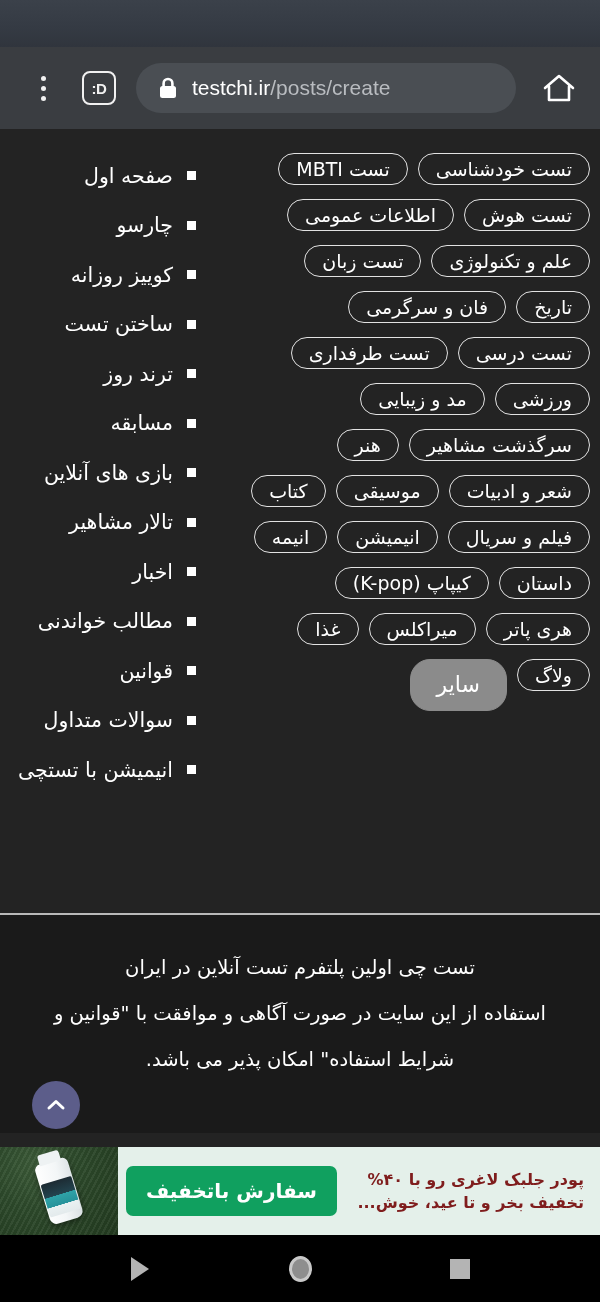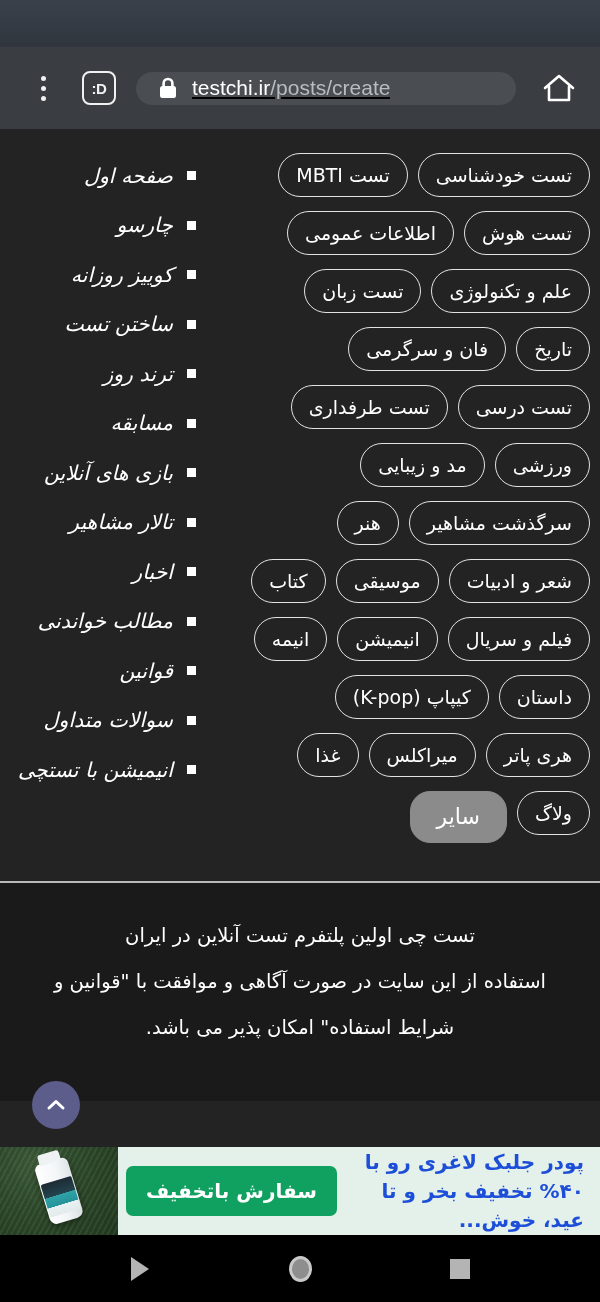--- a/index.html
+++ b/index.html
@@ -71,29 +71,28 @@
     font-weight: 700;
     color: #f1f1f1;
     letter-spacing: -0.5px;
     flex: 0 0 auto;
     font-family: "Liberation Sans", sans-serif;
   }
 
   .url-pill {
     flex: 1 1 auto;
     margin: 0 20px;
-    height: 33px;
+    height: 50px;
     background: #4a4e53;
     border-radius: 25px;
     display: flex;
     align-items: center;
     padding: 0 22px;
     gap: 14px;
     overflow: hidden;
-    text-decoration: underline;
   }
   .lock-icon { flex: 0 0 auto; display: flex; align-items: center; }
   .url-text {
     font-size: 21px;
     color: #b9bcc0;
     white-space: nowrap;
     overflow: hidden;
     font-family: "Liberation Sans", sans-serif;
   }
   .url-text .host { color: #ffffff; }
@@ -129,21 +128,20 @@
     padding-top: 4px;
   }
   .nav-item {
     display: flex;
     flex-direction: row;
     align-items: center;
     justify-content: flex-start;
     gap: 14px;
     height: 49.5px;
     padding-right: 22px;
-    font-style: italic;
   }
   .nav-bullet {
     flex: 0 0 auto;
     width: 9px;
     height: 9px;
     background: #ffffff;
   }
   .nav-label {
     font-size: 20.5px;
     color: #ffffff;
@@ -159,21 +157,21 @@
     display: flex;
     flex-wrap: wrap;
     flex-direction: row;
     align-content: flex-start;
     justify-content: flex-start;
     gap: 14px 10px;
   }
   .tag-pill {
     border: 1.6px solid #e2e2e2;
     border-radius: 26px;
-    height: 44px;
+    height: 32px;
     padding: 0 17px;
     display: flex;
     align-items: center;
     justify-content: center;
     font-size: 19px;
     color: #ffffff;
     white-space: nowrap;
     line-height: 1;
     background: transparent;
   }
@@ -186,20 +184,21 @@
     font-size: 22px;
     border-radius: 20px;
   }
 
   
   .footer {
     border-top: 2px solid #b9b9b9;
     background: #1a1a1a;
     padding: 30px 28px 22px 28px;
     height: 220px;
+    margin-top: 32px;
   }
   .footer p {
     color: #ffffff;
     font-size: 19.5px;
     line-height: 2.35;
     text-align: center;
   }
 
   
   .fab-top {
@@ -227,23 +226,23 @@
     overflow: hidden;
   }
   .ad-text {
     flex: 1 1 auto;
     display: flex;
     align-items: center;
     justify-content: flex-end;
     padding: 0 16px 0 6px;
   }
   .ad-text span {
-    font-size: 20px;
+    font-size: 16px;
     line-height: 1.45;
-    color: #1d4ed8;
+    color: #7f1d1d;
     font-weight: 700;
     text-align: right;
   }
   .ad-cta {
     flex: 0 0 auto;
     align-self: center;
     background: #10a05f;
     color: #ffffff;
     font-size: 20px;
     font-weight: 700;

